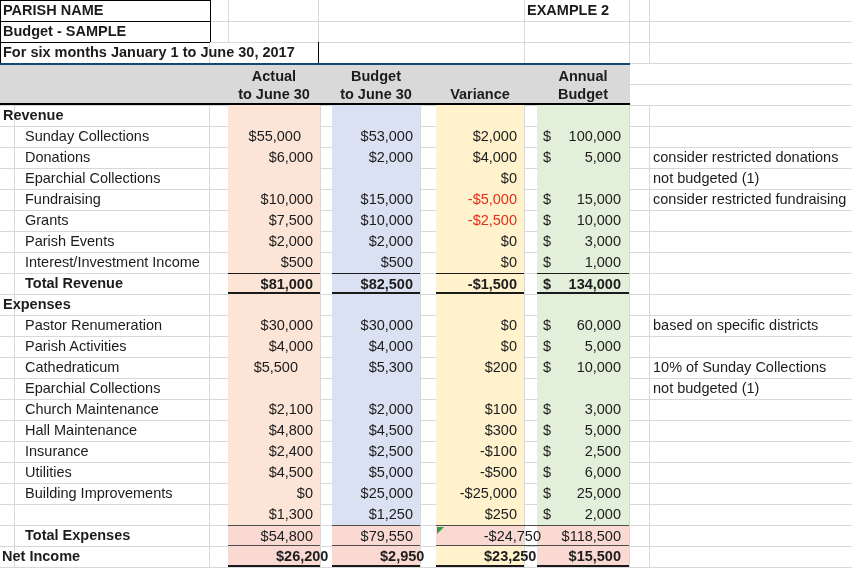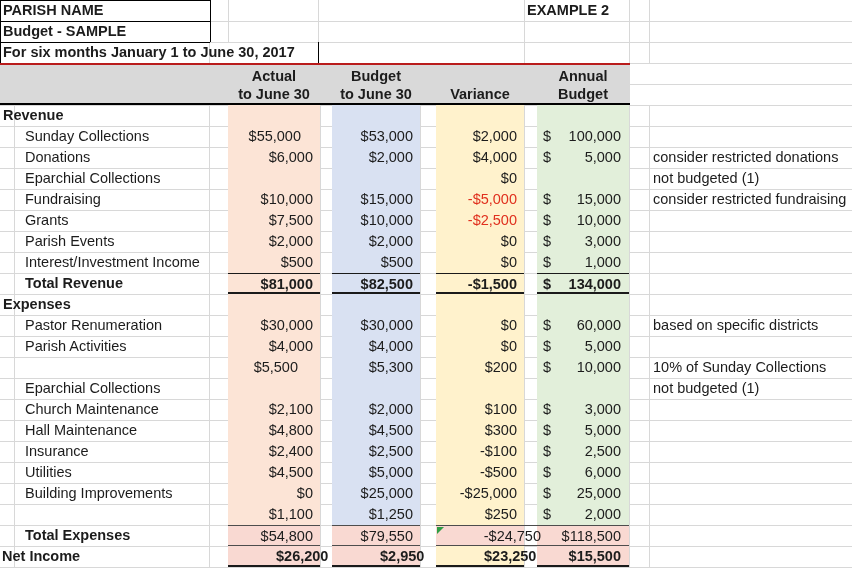--- a/index.html
+++ b/index.html
@@ -22,21 +22,21 @@
   .acell .sign{position:absolute;left:6px;}
   .acell .num{position:absolute;right:8px;}
   .note{position:absolute;left:653px;white-space:nowrap;}
   .b-total{border-top:1px solid #1a1a1a;border-bottom:2.5px solid #1a1a1a;font-weight:bold;}
   .b-total2{border-top:1px solid #4d4d4d;border-bottom:1px solid #4d4d4d;}
   .b-net{border-bottom:2.5px solid #1a1a1a;font-weight:bold;padding-left:48px;}
   .red{color:#e0301e;}
   .flag{position:absolute;left:1px;top:1px;width:0;height:0;
         border-top:7px solid #2f9e44;border-right:7px solid transparent;}
   #headerBand{position:absolute;left:0;top:63px;width:630px;height:42px;background:#d9d9d9;
-        border-top:2px solid #b91c1c;border-bottom:2px solid #000;box-sizing:border-box;z-index:3;padding-left:47px;}
+        border-top:2px solid #0c4a6e;border-bottom:2px solid #000;box-sizing:border-box;z-index:3;padding-left:47px;}
   .hc{position:absolute;text-align:center;font-weight:bold;line-height:19px;height:19px;}
   .title{position:absolute;left:3px;height:21px;line-height:21px;font-weight:bold;white-space:nowrap;z-index:4;}
 </style>
 </head>
 <body>
 
 <div id="sheet">
 
   <div id="gridLayer">
       <div class="gridH" style="left: 0px; top: 21px; width: 852px;"></div>
@@ -222,20 +222,21 @@
         <div class="lbl-item">Parish Activities</div>
         <div class="vcell" style="left: 228px; width: 92px;"><span>$4,000</span></div>
         <div class="vcell" style="left: 332px; width: 88px;"><span>$4,000</span></div>
         <div class="vcell" style="left: 436px; width: 88px;"><span>$0</span></div>
         <div class="acell" style="left: 537px; width: 92px;">
           <span class="sign">$</span>
           <span class="num">5,000</span>
         </div>
       </div>
       <div class="row" style="top: 357px;">
+        <div class="lbl-item">Cathedraticum</div>
         <div class="vcell" style="left: 228px; width: 77px;"><span>$5,500</span></div>
         <div class="vcell" style="left: 332px; width: 88px;"><span>$5,300</span></div>
         <div class="vcell" style="left: 436px; width: 88px;"><span>$200</span></div>
         <div class="acell" style="left: 537px; width: 92px;">
           <span class="sign">$</span>
           <span class="num">10,000</span>
         </div>
         <div class="note">10% of Sunday Collections</div>
       </div>
       <div class="row" style="top: 378px;">
@@ -286,21 +287,21 @@
         <div class="lbl-item">Building Improvements</div>
         <div class="vcell" style="left: 228px; width: 92px;"><span>$0</span></div>
         <div class="vcell" style="left: 332px; width: 88px;"><span>$25,000</span></div>
         <div class="vcell" style="left: 436px; width: 88px;"><span>-$25,000</span></div>
         <div class="acell" style="left: 537px; width: 92px;">
           <span class="sign">$</span>
           <span class="num">25,000</span>
         </div>
       </div>
       <div class="row" style="top: 504px;">
-        <div class="vcell" style="left: 228px; width: 92px;"><span>$1,100</span></div>
+        <div class="vcell" style="left: 228px; width: 92px;"><span>$1,300</span></div>
         <div class="vcell" style="left: 332px; width: 88px;"><span>$1,250</span></div>
         <div class="vcell" style="left: 436px; width: 88px;"><span>$250</span></div>
         <div class="acell" style="left: 537px; width: 92px;">
           <span class="sign">$</span>
           <span class="num">2,000</span>
         </div>
       </div>
       <div class="row" style="top: 525px;">
         <div class="lbl-total">Total Expenses</div>
         <div class="vcell b-total2" style="left: 228px; width: 92px;"><span>$54,800</span></div>

